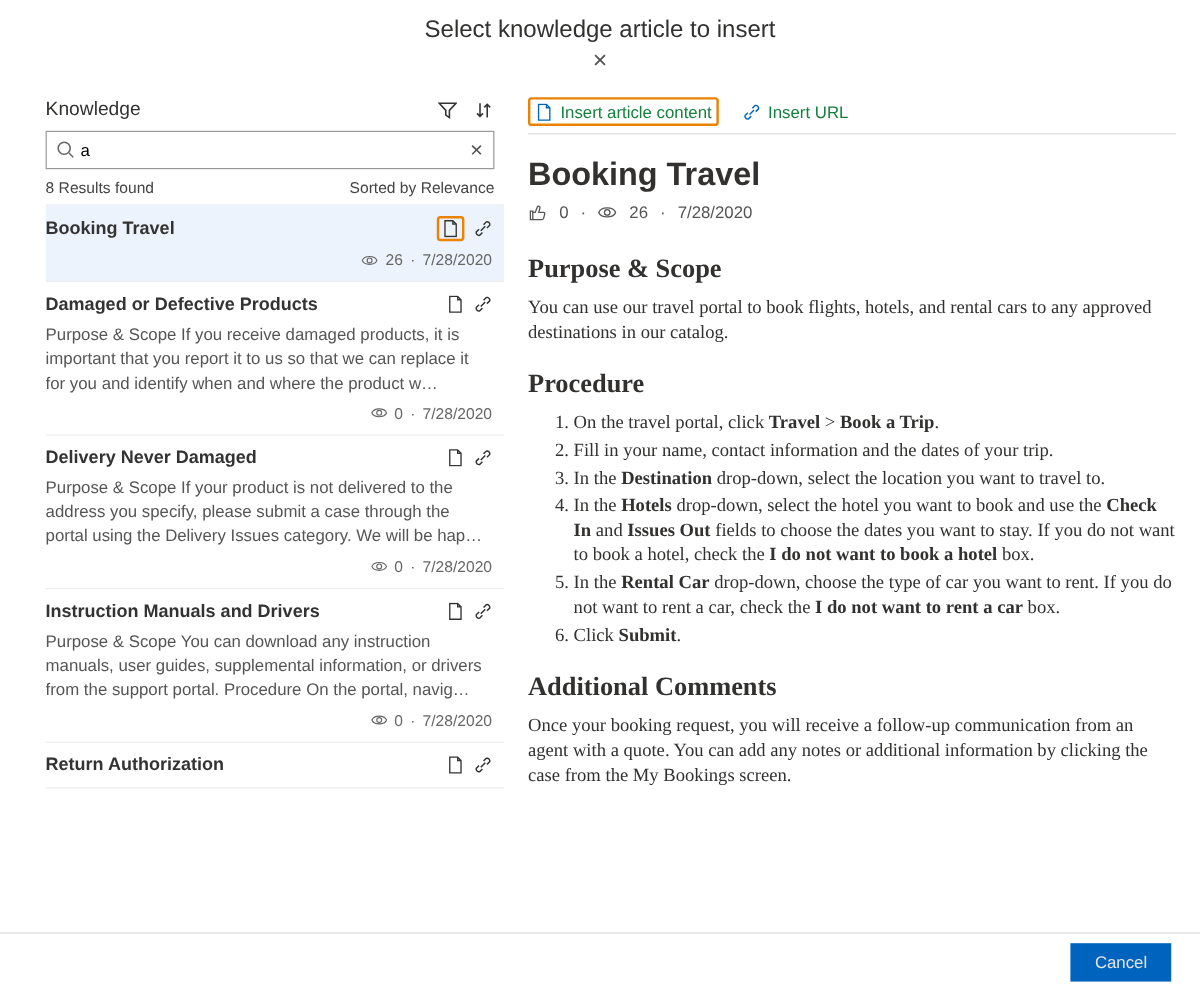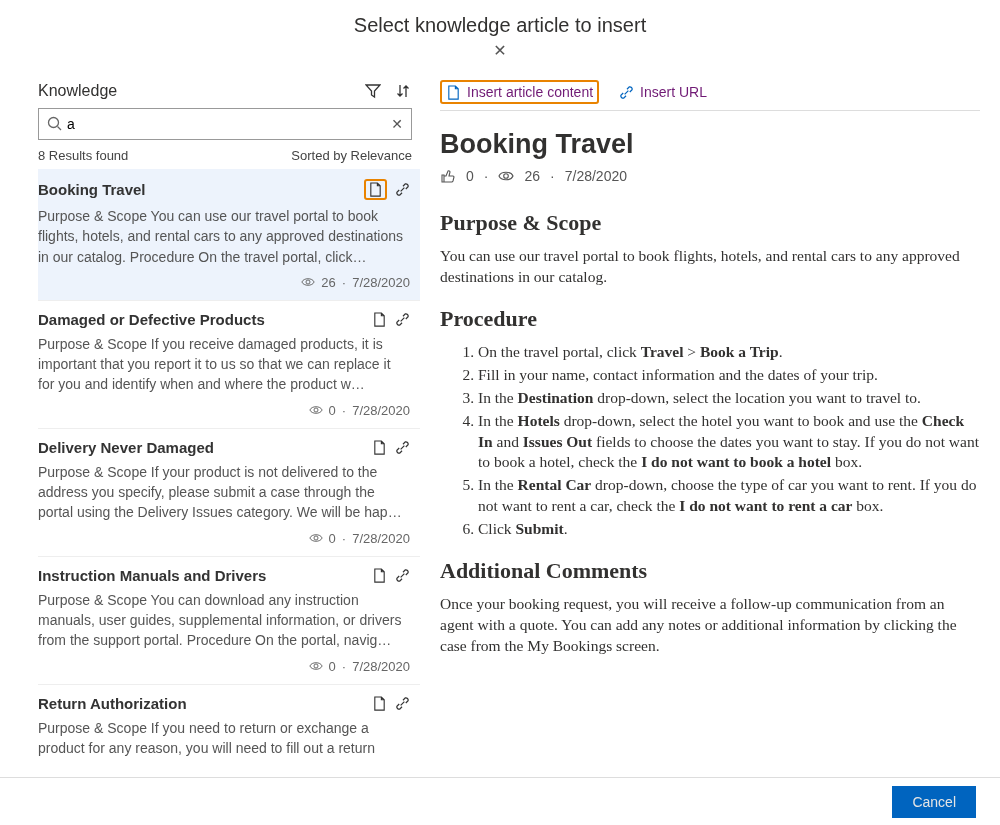--- a/index.html
+++ b/index.html
@@ -23,21 +23,21 @@
   .results-list::-webkit-scrollbar-thumb { background: #c1c1c1; }
   .result-card { padding: 10px 10px 10px 0; border-bottom: 1px solid #eee; }
   .result-card.selected { background: #EDF3FC; }
   .card-top { display: flex; justify-content: space-between; align-items: center; }
   .card-title { font-size: 15px; font-weight: 600; color: #333; }
   .card-icons { display: flex; gap: 8px; align-items: center; }
   .card-excerpt { font-size: 14px; color: #555; line-height: 1.45; margin-top: 6px; display: -webkit-box; -webkit-line-clamp: 3; -webkit-box-orient: vertical; overflow: hidden; }
   .card-meta { display: flex; justify-content: flex-end; gap: 6px; font-size: 13px; color: #666; margin-top: 8px; align-items: center; }
   .right-panel { flex: 1; padding: 0 20px 0 20px; overflow-y: auto; }
   .action-bar { display: flex; gap: 14px; align-items: center; padding: 8px 0 6px 0; border-bottom: 1px solid #ddd; }
-  .action-btn { display: inline-flex; align-items: center; gap: 6px; color: #701a75; cursor: pointer; font-size: 14px; padding: 4px 6px; }
+  .action-btn { display: inline-flex; align-items: center; gap: 6px; color: #15803d; cursor: pointer; font-size: 14px; padding: 4px 6px; }
   .highlight-box { border: 2.5px solid #E98300; border-radius: 3px; padding: 2px 4px; }
   .article-title { font-size: 27px; font-weight: 700; margin-top: 18px; }
   .article-meta { display: flex; align-items: center; gap: 10px; color: #555; font-size: 14px; margin-top: 8px; }
   .article-body { font-family: Georgia, "Times New Roman", serif; margin-top: 26px; }
   .article-body h2 { font-size: 22px; font-weight: 700; margin: 18px 0 10px 0; }
   .article-body p { font-size: 15.5px; margin: 8px 0; line-height: 1.35; }
   .article-body ol { padding-left: 38px; margin: 8px 0; }
   .article-body li { font-size: 15.5px; margin: 2px 0; line-height: 1.35; }
   .footer { position: absolute; bottom: 0; left: 0; right: 0; height: 48px; border-top: 1px solid #ddd; display: flex; justify-content: flex-end; align-items: center; padding-right: 24px; background: #fff; }
   .cancel-btn { background: #0064BF; color: #e5e5e5; border: none; padding: 8px 20px; font-size: 14px; cursor: pointer; }
@@ -92,21 +92,20 @@
                   <path d="M3 1 L10 1 L13 4 L13 15 L3 15 Z M10 1 L10 4 L13 4" fill="none" stroke="#333" stroke-width="1.2"></path>
                 </svg>
               </span>
               <span>
                 <svg width="15" height="15" viewBox="0 0 16 16">
                   <path d="M6 10 L10 6 M8.5 4.5 L11 2 A2.5 2.5 0 0 1 14 5 L11.5 7.5 M7.5 11.5 L5 14 A2.5 2.5 0 0 1 2 11 L4.5 8.5" fill="none" stroke="#333" stroke-width="1.3"></path>
                 </svg>
               </span>
             </span>
           </div>
-          <div class="card-excerpt">Purpose &amp; Scope You can use our travel portal to book flights, hotels, and rental cars to any approved destinations in our catalog. Procedure On the travel portal, click…</div>
           <div class="card-meta">
             <span>
               <svg width="14" height="14" viewBox="0 0 16 16">
                 <path d="M1 8 C3 3 13 3 15 8 C13 13 3 13 1 8 Z" fill="none" stroke="#666" stroke-width="1.1"></path>
                 <circle cx="8" cy="8" r="2.3" fill="none" stroke="#666" stroke-width="1.1"></circle>
               </svg>
             </span>
             <span>26</span>
             <span>·</span>
             <span>7/28/2020</span>
@@ -208,21 +207,20 @@
                   <path d="M3 1 L10 1 L13 4 L13 15 L3 15 Z M10 1 L10 4 L13 4" fill="none" stroke="#333" stroke-width="1.2"></path>
                 </svg>
               </span>
               <span>
                 <svg width="15" height="15" viewBox="0 0 16 16">
                   <path d="M6 10 L10 6 M8.5 4.5 L11 2 A2.5 2.5 0 0 1 14 5 L11.5 7.5 M7.5 11.5 L5 14 A2.5 2.5 0 0 1 2 11 L4.5 8.5" fill="none" stroke="#333" stroke-width="1.3"></path>
                 </svg>
               </span>
             </span>
           </div>
-          <div class="card-excerpt">Purpose &amp; Scope If you need to return or exchange a product for any reason, you will need to fill out a return</div>
         </div>
       </div>
   </div>
 
   <div class="right-panel">
     <div class="action-bar">
       <span class="action-btn highlight-box">
         <span>
           <svg width="15" height="15" viewBox="0 0 16 16">
               <path d="M3 1 L10 1 L13 4 L13 15 L3 15 Z M10 1 L10 4 L13 4" fill="none" stroke="#0064BF" stroke-width="1.2"></path>

